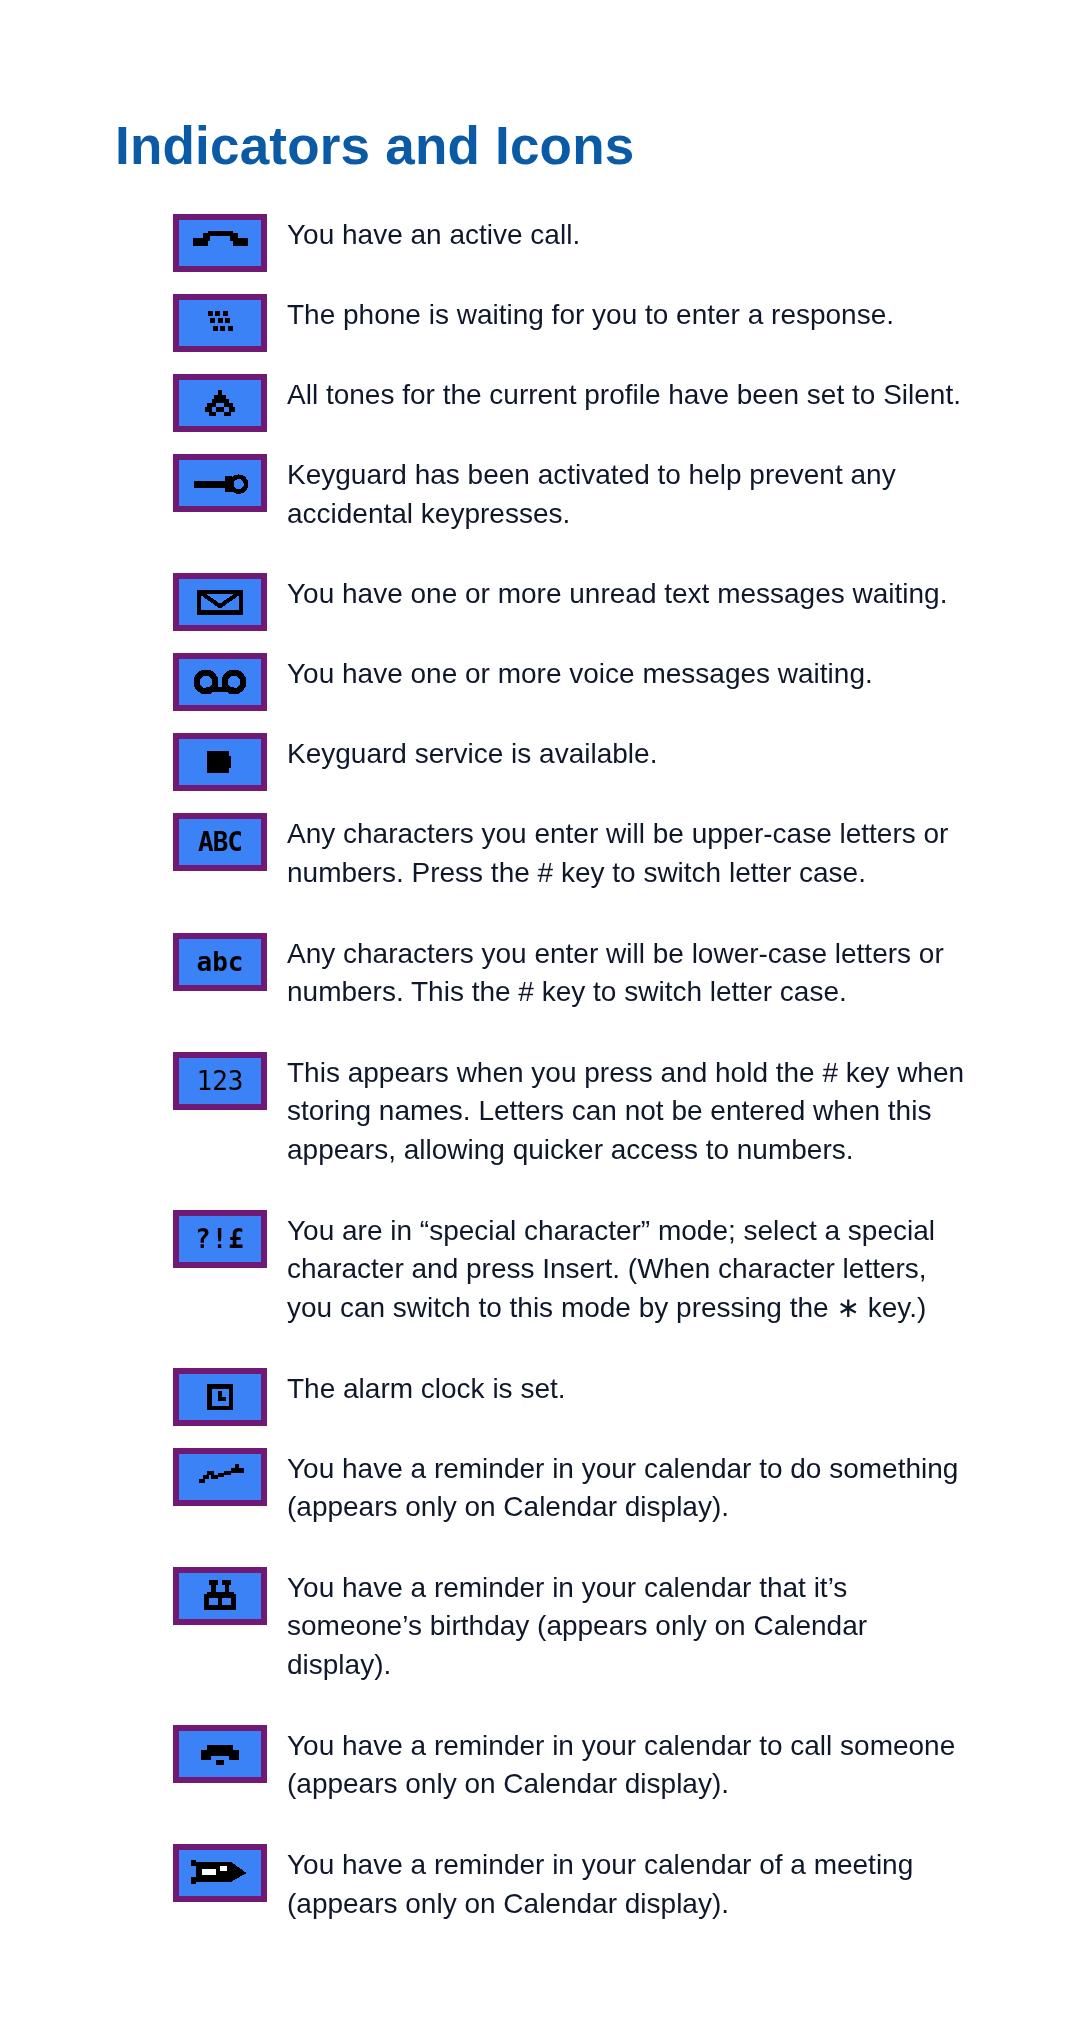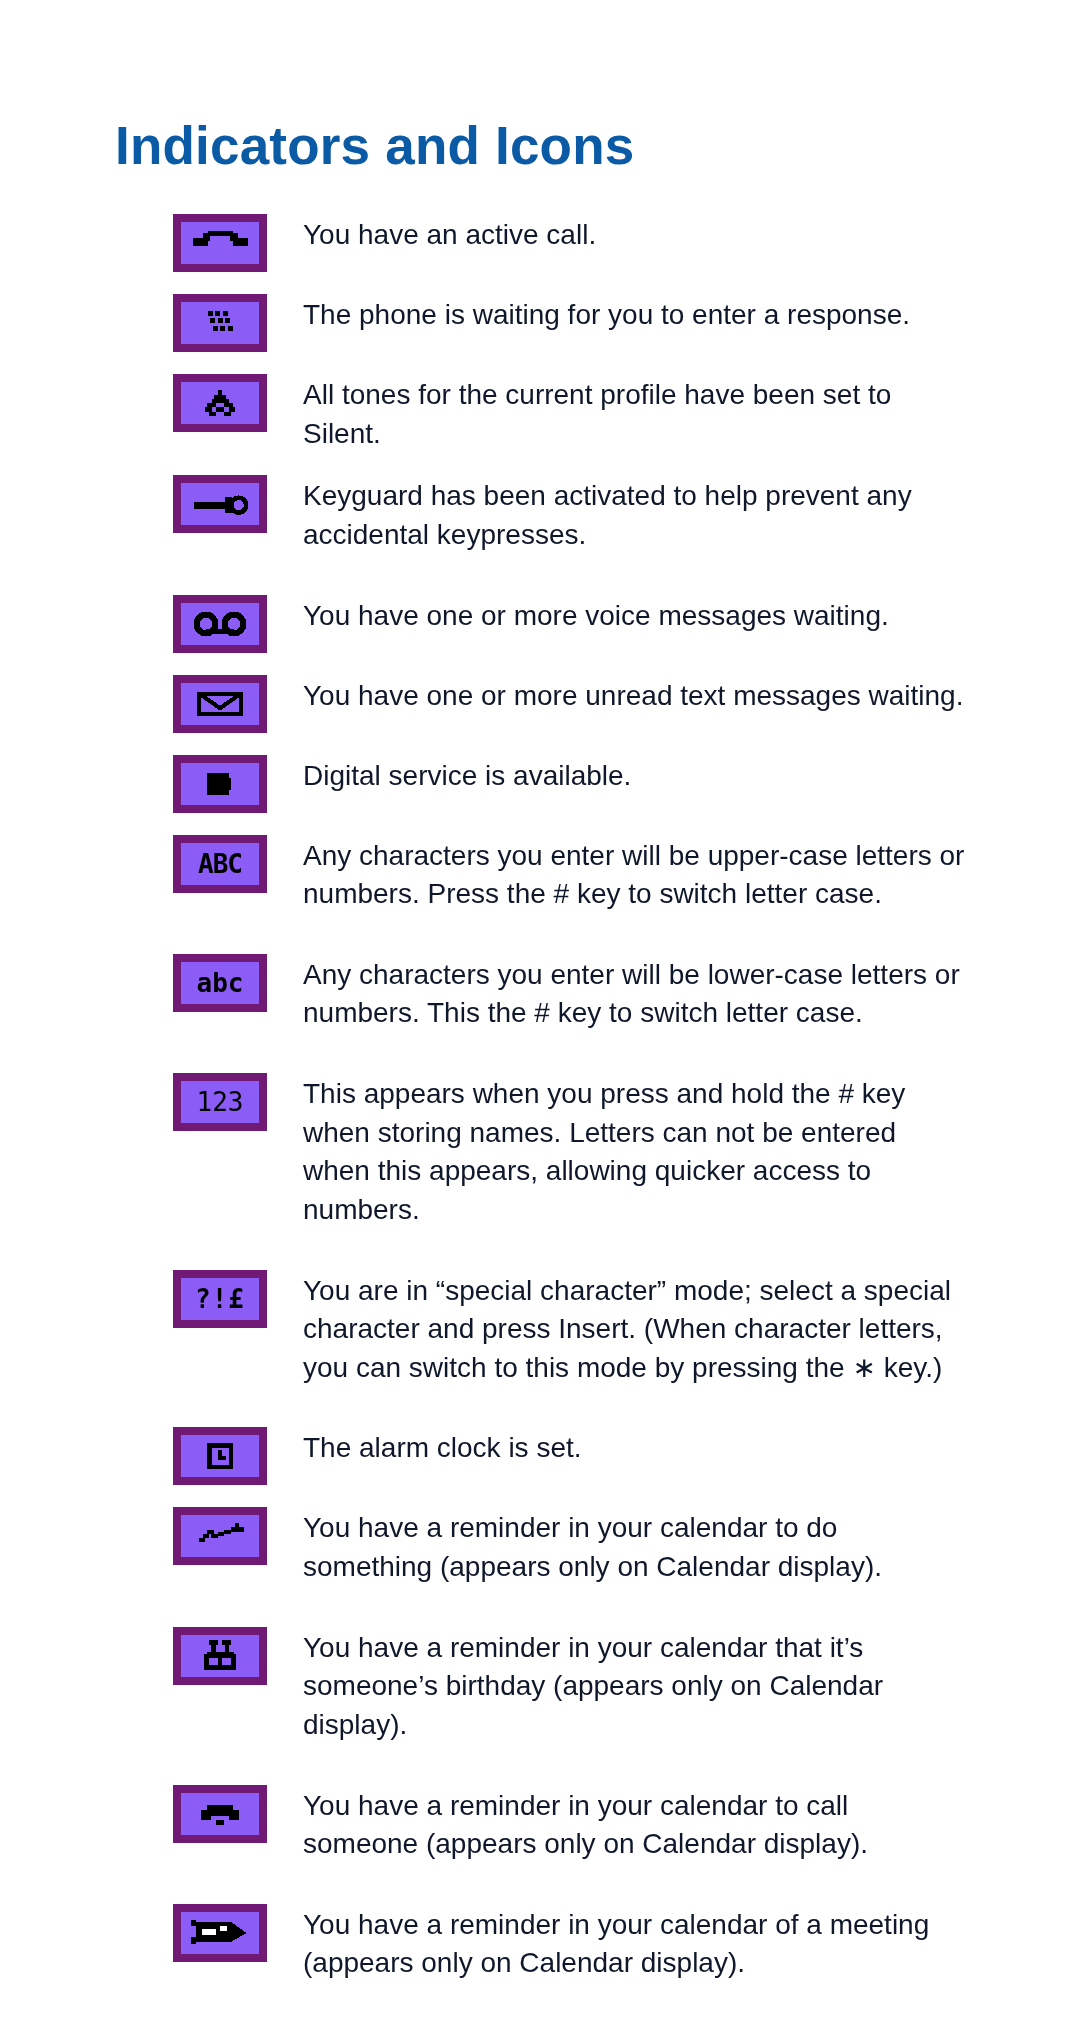--- a/index.html
+++ b/index.html
@@ -27,27 +27,27 @@
   }
   .row {
     display: flex;
     align-items: flex-start;
     margin-bottom: 22px;
   }
   .icon-box {
     width: 94px;
     height: 58px;
     box-sizing: border-box;
-    border: 8px solid #701a75;
+    border: 6px solid #701a75;
     display: flex;
     align-items: center;
     justify-content: center;
     flex: 0 0 auto;
-    margin-right: 36px;
-    background: #8b5cf6;
+    margin-right: 20px;
+    background: #3b82f6;
   }
   .desc {
     font-size: 28px;
     line-height: 1.38;
     color: #0f172a;
     padding-top: 2px;
   }
   .desc .bold {
     font-weight: 400;
   }
@@ -136,54 +136,54 @@
       </div>
       <div class="desc">
         <span>Keyguard has been activated to help prevent any accidental keypresses.</span>
       </div>
     </div>
 
     <div class="group-gap"></div>
 
     <div class="row">
       <div class="icon-box">
+        <svg class="glyph" viewBox="0 0 24 16" width="50" height="34">
+          <rect x="2" y="3" width="20" height="10" fill="none" stroke="#000" stroke-width="2"></rect>
+          <polyline points="2,3 12,10 22,3" fill="none" stroke="#000" stroke-width="2"></polyline>
+        </svg>
+      </div>
+      <div class="desc">
+        <span>You have one or more unread text messages waiting.</span>
+      </div>
+    </div>
+
+    <div class="row">
+      <div class="icon-box">
         <svg class="glyph" viewBox="0 0 24 12" width="56" height="28">
           <circle cx="6" cy="6" r="4" fill="none" stroke="#000" stroke-width="2.6"></circle>
           <circle cx="18" cy="6" r="4" fill="none" stroke="#000" stroke-width="2.6"></circle>
           <rect x="6" y="8.2" width="12" height="2.2" fill="#000"></rect>
         </svg>
       </div>
       <div class="desc">
         <span>You have one or more voice messages waiting.</span>
-      </div>
-    </div>
-
-    <div class="row">
-      <div class="icon-box">
-        <svg class="glyph" viewBox="0 0 24 16" width="50" height="34">
-          <rect x="2" y="3" width="20" height="10" fill="none" stroke="#000" stroke-width="2"></rect>
-          <polyline points="2,3 12,10 22,3" fill="none" stroke="#000" stroke-width="2"></polyline>
-        </svg>
-      </div>
-      <div class="desc">
-        <span>You have one or more unread text messages waiting.</span>
       </div>
     </div>
 
     <div class="row">
       <div class="icon-box">
         <svg class="glyph" viewBox="0 0 16 16" width="34" height="34">
           <rect x="2" y="3" width="8" height="10" fill="#000"></rect>
           <rect x="10" y="5" width="3" height="6" fill="#000"></rect>
           <rect x="8" y="3" width="4" height="2" fill="#000"></rect>
           <rect x="8" y="11" width="4" height="2" fill="#000"></rect>
         </svg>
       </div>
       <div class="desc">
-        <span>Digital service is available.</span>
+        <span>Keyguard service is available.</span>
       </div>
     </div>
 
     <div class="row">
       <div class="icon-box">
         <span style="font-family: monospace; font-weight:700; font-size:26px; letter-spacing:-1px;">ABC</span>
       </div>
       <div class="desc">
         <span>Any characters you enter will be upper-case letters or numbers. Press the # key to switch letter case.</span>
       </div>

